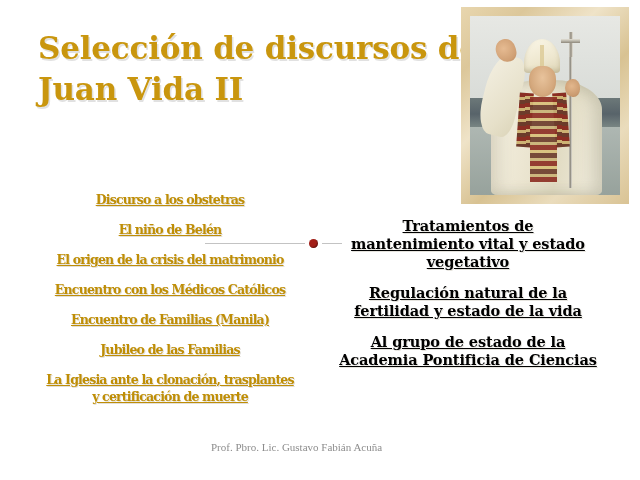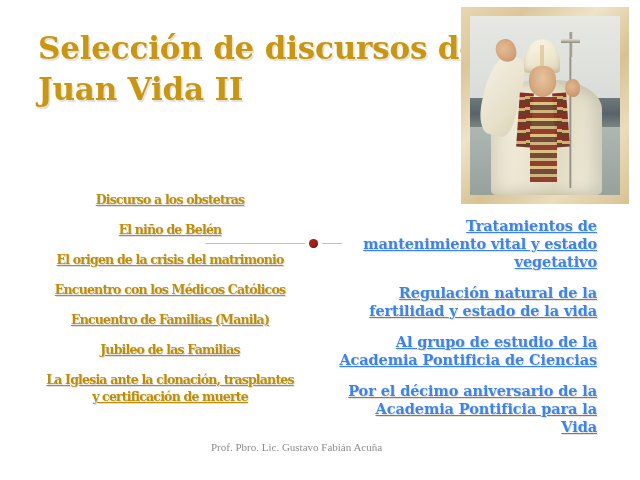--- a/index.html
+++ b/index.html
@@ -190,27 +190,27 @@
   }
 
   
   #right-list {
     position: absolute;
     left: 339px;
     top: 217px;
     width: 258px;
   }
   #right-list .item {
-    text-align: right;
+    text-align: center;
     margin-bottom: 13px;
     font-family: "DejaVu Serif", "Liberation Serif", serif;
     font-weight: bold;
     font-size: 14.5px;
     line-height: 18px;
-    color: #3b82f6;
+    color: #000000;
     text-decoration: underline;
     text-underline-offset: 1px;
     letter-spacing: -0.1px;
     text-shadow: 1px 1px 0 rgba(190,185,170,.4);
   }
 
   
   #footer-credit {
     position: absolute;
     left: 211px;
@@ -266,17 +266,16 @@
     <div class="item">El origen de la crisis del matrimonio</div>
     <div class="item">Encuentro con los Médicos Católicos</div>
     <div class="item">Encuentro de Familias (Manila)</div>
     <div class="item">Jubileo de las Familias</div>
     <div class="item">La Iglesia ante la clonación, trasplantes y certificación de muerte</div>
   </div>
 
   <div id="right-list">
     <div class="item">Tratamientos de mantenimiento vital y estado vegetativo</div>
     <div class="item">Regulación natural de la fertilidad y estado de la vida</div>
-    <div class="item">Al grupo de estudio de la Academia Pontificia de Ciencias</div>
-    <div class="item">Por el décimo aniversario de la Academia Pontificia para la Vida</div>
+    <div class="item">Al grupo de estado de la Academia Pontificia de Ciencias</div>
   </div>
 
 </div>
 
 </body></html>

